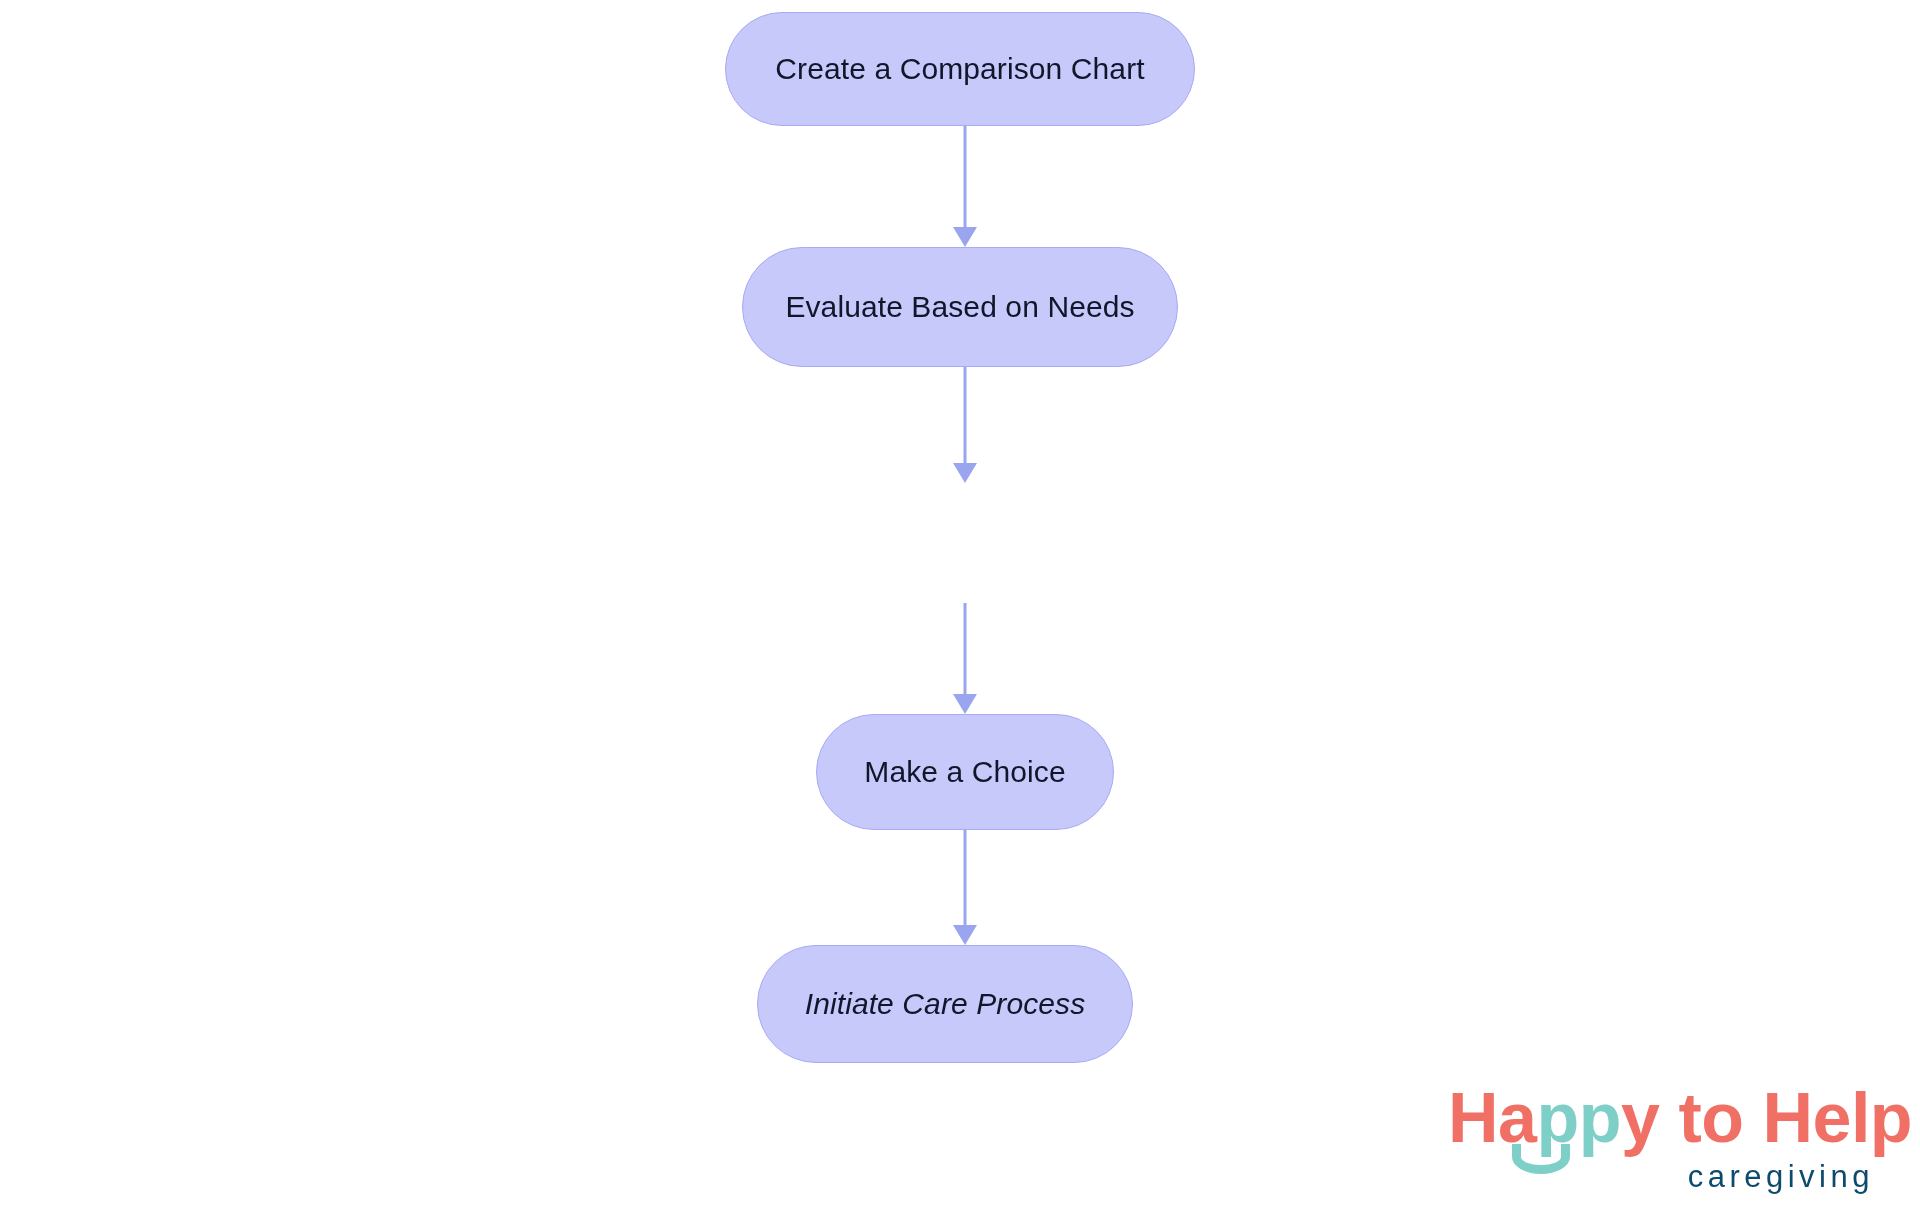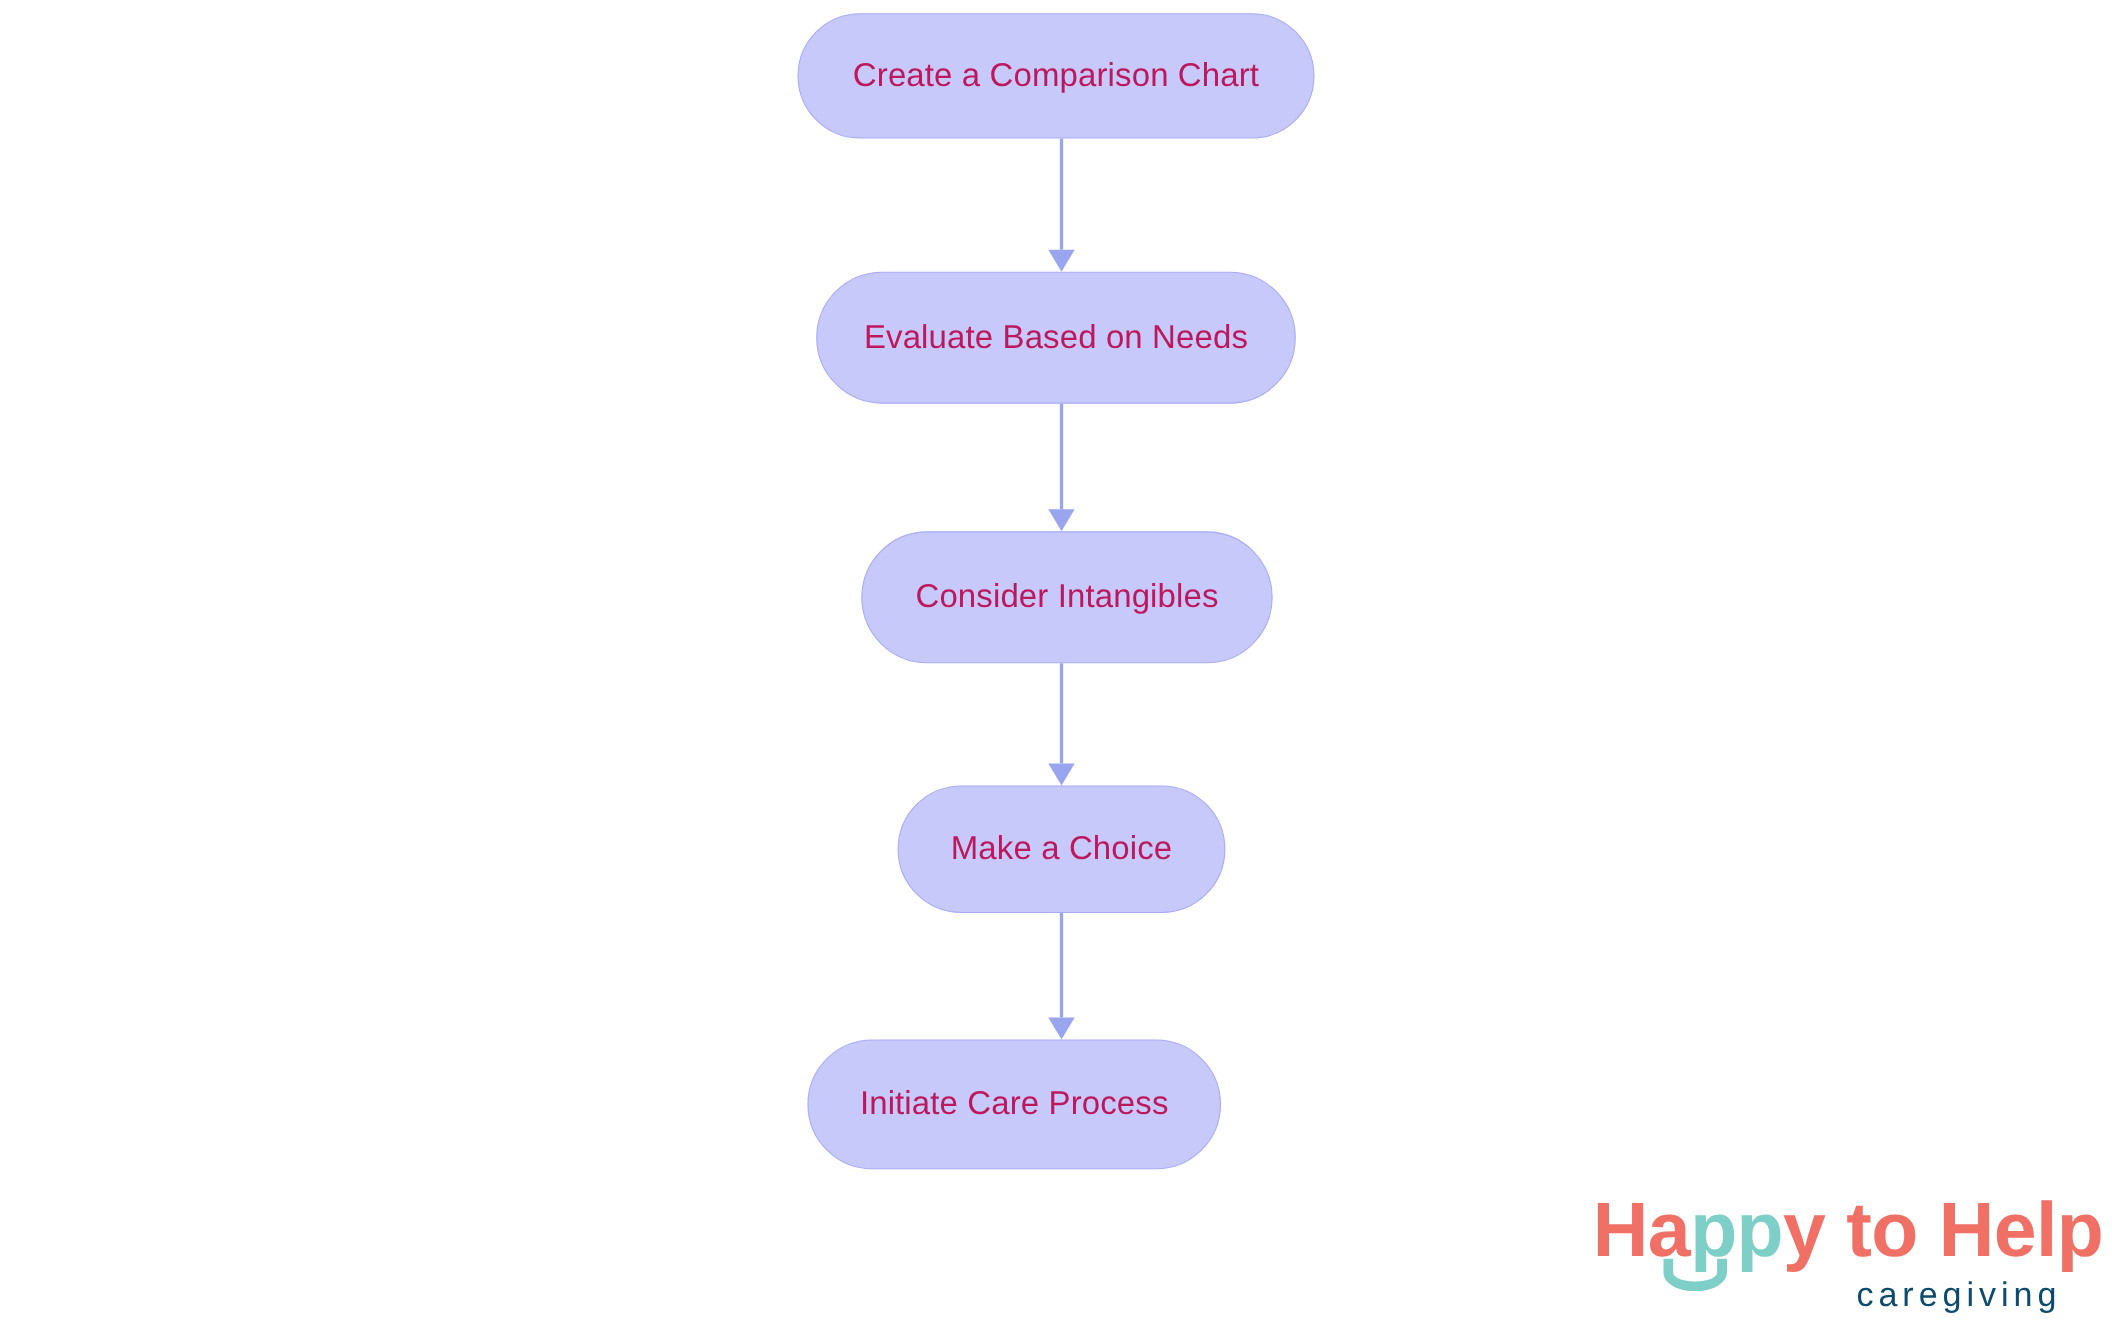--- a/index.html
+++ b/index.html
@@ -26,21 +26,21 @@
 
   .node {
     position: absolute;
     box-sizing: border-box;
     background: #c7c9fa;
     border: 1.6px solid #a8abf5;
     border-radius: 999px;
     display: flex;
     align-items: center;
     justify-content: center;
-    color: #be185d;
+    color: #0f172a;
     font-size: 30px;
     font-weight: 400;
     letter-spacing: 0.1px;
     white-space: nowrap;
     font-family: "Liberation Sans", sans-serif;
   }
 
   .connector {
     position: absolute;
   }
@@ -137,25 +137,24 @@
 
   <div class="connector" style="left:951px; top:830px; width:28px; height:115px;">
     <div class="conn-line" style="height:95px;"></div>
     <div class="conn-head"></div>
   </div>
 
   <div class="node" style="left:725px; top:12px; width:470px; height:114px;">Create a Comparison Chart</div>
 
   <div class="node" style="left:742px; top:247px; width:436px; height:120px;text-align:right;">Evaluate Based on Needs</div>
 
-  <div class="node" style="left:783px; top:483px; width:374px; height:120px;">Consider Intangibles</div>
 
   <div class="node" style="left:816px; top:714px; width:298px; height:116px;">Make a Choice</div>
 
-  <div class="node" style="left:734px; top:945px; width:376px; height:118px;">Initiate Care Process</div>
+  <div class="node" style="left:757px; top:945px; width:376px; height:118px;font-style:italic;">Initiate Care Process</div>
 
 </div>
 
 <div id="brand-logo">
   <div class="logo-wordmark"><span>Ha</span><span class="logo-teal">pp</span><span>y</span><span>&nbsp;</span><span>to</span><span>&nbsp;</span><span>Help</span></div>
   <div class="logo-smile"></div>
   <div class="logo-tagline">caregiving</div>
 </div>
 
 </body></html>

